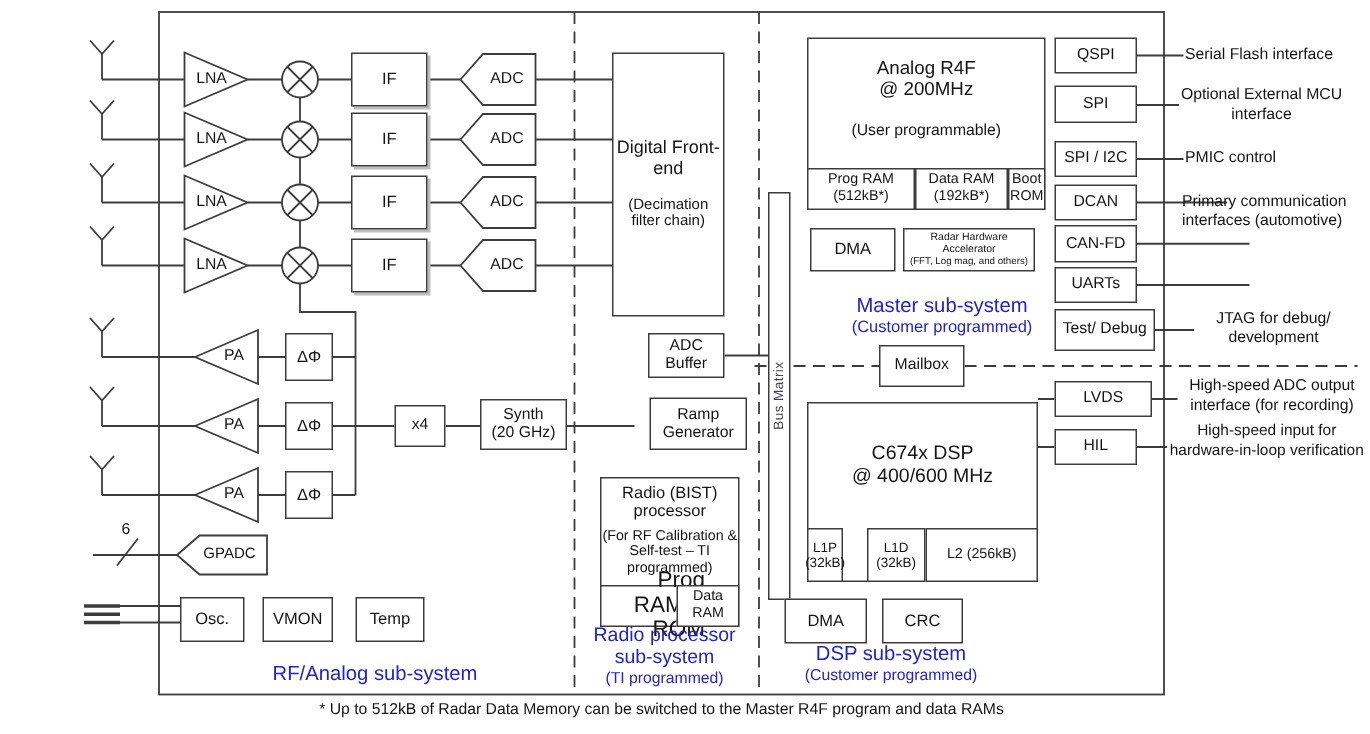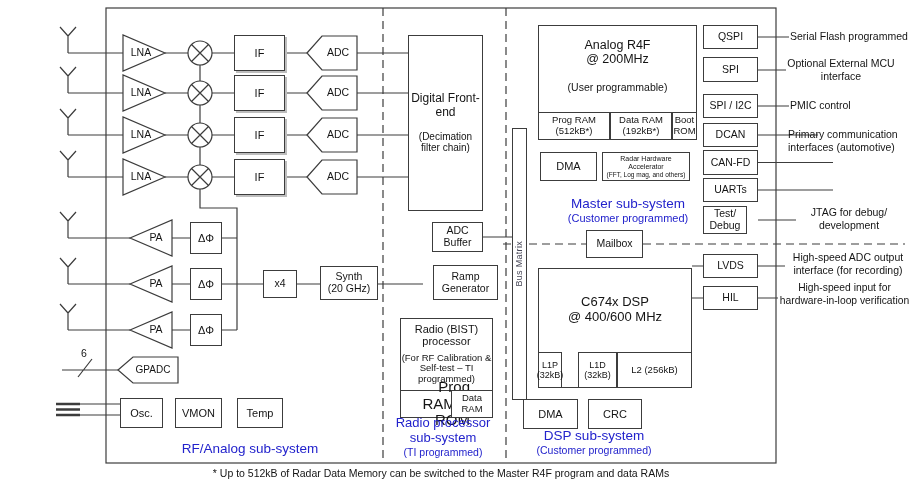--- a/index.html
+++ b/index.html
@@ -198,25 +198,25 @@
   <div class="box" style="left:588px;top:399px;width:54px;height:30px;">CRC</div>
   <div class="lbl blue f13" style="left:529px;top:428px;width:130px;">DSP sub-system</div>
   <div class="lbl blue" style="left:529px;top:444px;width:130px;font-size:10.5px;">(Customer programmed)</div>
 
   <div class="box" style="left:703px;top:25px;width:55px;height:24px;font-size:10.5px;">QSPI</div>
   <div class="box" style="left:703px;top:57px;width:55px;height:25px;font-size:10.5px;">SPI</div>
   <div class="box" style="left:703px;top:94px;width:55px;height:24px;font-size:10.5px;">SPI / I2C</div>
   <div class="box" style="left:703px;top:123px;width:55px;height:24px;font-size:10.5px;">DCAN</div>
   <div class="box" style="left:703px;top:150px;width:55px;height:25px;font-size:10.5px;">CAN-FD</div>
   <div class="box" style="left:703px;top:178px;width:55px;height:24px;font-size:10.5px;">UARTs</div>
-  <div class="box" style="left:703px;top:206px;width:44px;height:28px;font-size:10.5px;line-height:1.1;">Test/ Debug</div>
-  <div class="box" style="left:703px;top:254px;width:55px;height:24px;font-size:10.5px;">LVDS</div>
+  <div class="box" style="left:703px;top:206px;width:67px;height:28px;font-size:10.5px;line-height:1.1;">Test/ Debug</div>
+  <div class="box" style="left:703px;top:254px;width:65px;height:24px;font-size:10.5px;">LVDS</div>
   <div class="box" style="left:703px;top:286px;width:55px;height:24px;font-size:10.5px;">HIL</div>
 
-  <div class="lbl left" style="left:790px;top:30px;width:120px;">Serial Flash programmed</div>
+  <div class="lbl left" style="left:790px;top:30px;width:120px;">Serial Flash interface</div>
   <div class="lbl" style="left:785px;top:57px;width:112px;">Optional External MCU interface</div>
   <div class="lbl left" style="left:790px;top:99px;width:110px;">PMIC control</div>
   <div class="lbl left" style="left:788px;top:128px;width:128px;">Primary communication interfaces (automotive)</div>
   <div class="lbl" style="left:795px;top:206px;width:108px;">JTAG for debug/ development</div>
   <div class="lbl" style="left:784px;top:251px;width:128px;">High-speed ADC output interface (for recording)</div>
   <div class="lbl" style="left:776px;top:282px;width:137px;font-size:10.3px;">High-speed input for hardware-in-loop verification</div>
 
   <div class="lbl" style="left:106px;top:467px;width:670px;">* Up to 512kB of Radar Data Memory can be switched to the Master R4F program and data RAMs</div>
 
 </div>

